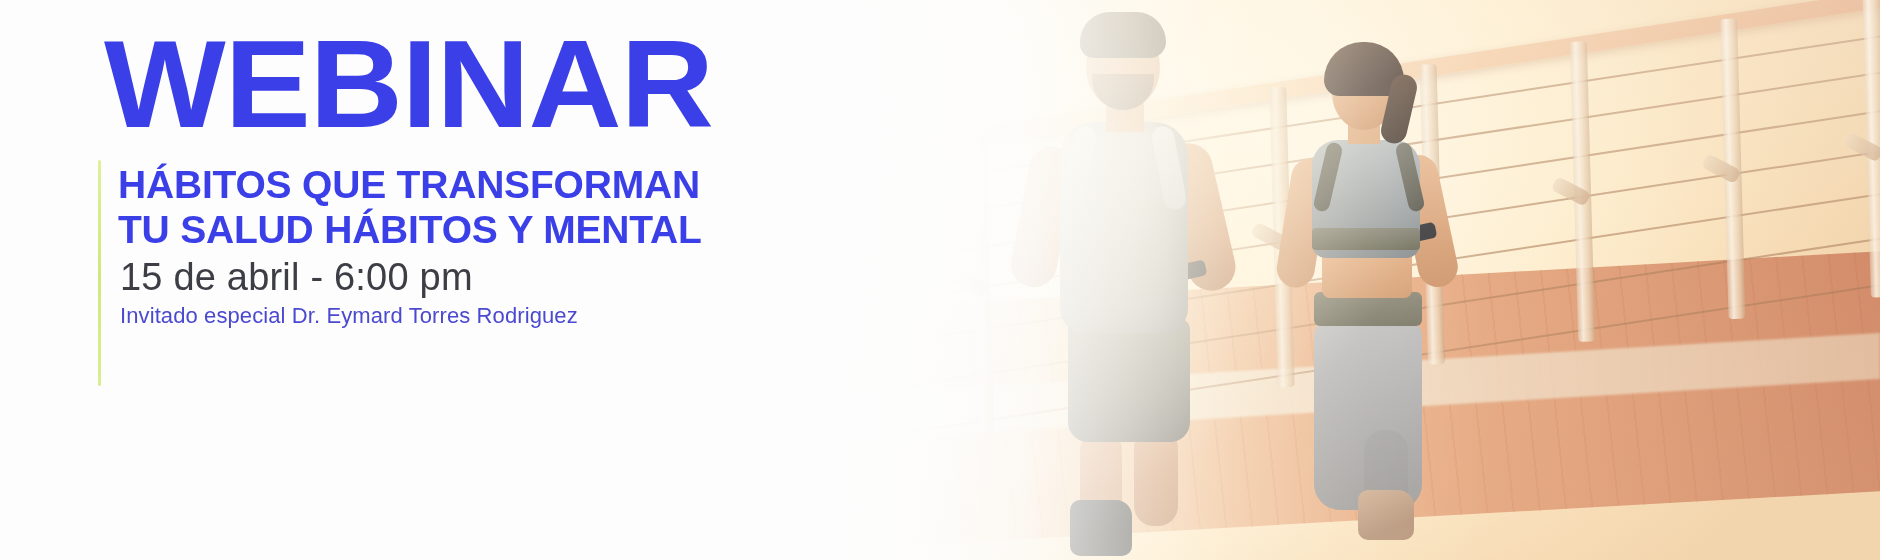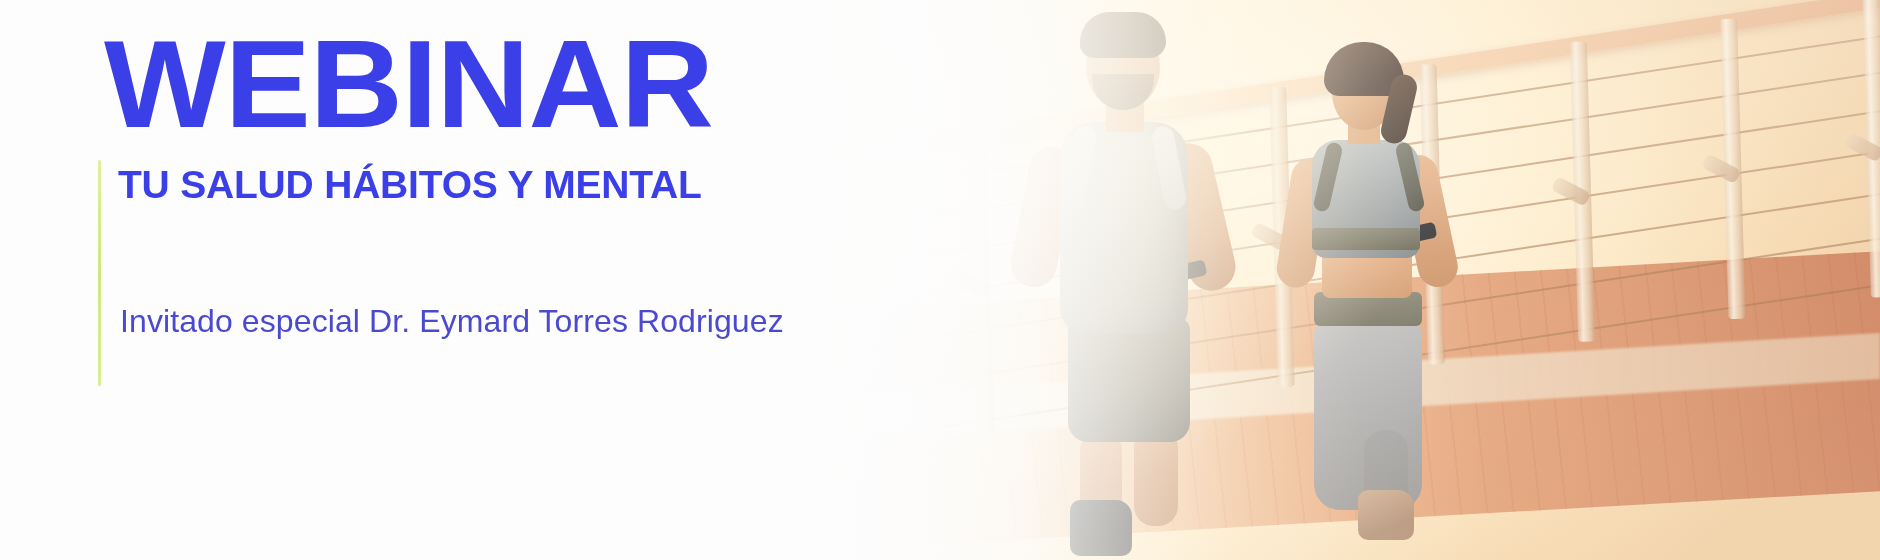--- a/index.html
+++ b/index.html
@@ -317,21 +317,21 @@
     font-size:38px;
     font-weight:normal;
     letter-spacing:0.2px;
     color:#3d3d46;
     white-space:nowrap;
   }
 
   .speaker {
     position:absolute;
     left:20px; top:303px;
-    font-size:32px;
+    font-size:22px;
     font-weight:normal;
     letter-spacing:0.1px;
     color:#4a49cf;
     white-space:nowrap;
   }
 </style>
 </head>
 <body>
 
 <div id="banner">
@@ -410,21 +410,23 @@
     <div class="photo-fade"></div>
   </div>
 
   <div class="content">
 
     <div class="title">WEBINAR</div>
 
     <div class="accent-bar"></div>
 
     <div class="subtitle">
+      <span class="subtitle-line">HÁBITOS QUE TRANSFORMAN</span>
       <span class="subtitle-line">TU SALUD HÁBITOS Y MENTAL</span>
     </div>
 
+    <div class="datetime">15 de abril - 6:00 pm</div>
 
     <div class="speaker">Invitado especial Dr. Eymard Torres Rodriguez</div>
 
   </div>
 
 </div>
 
 </body></html>

